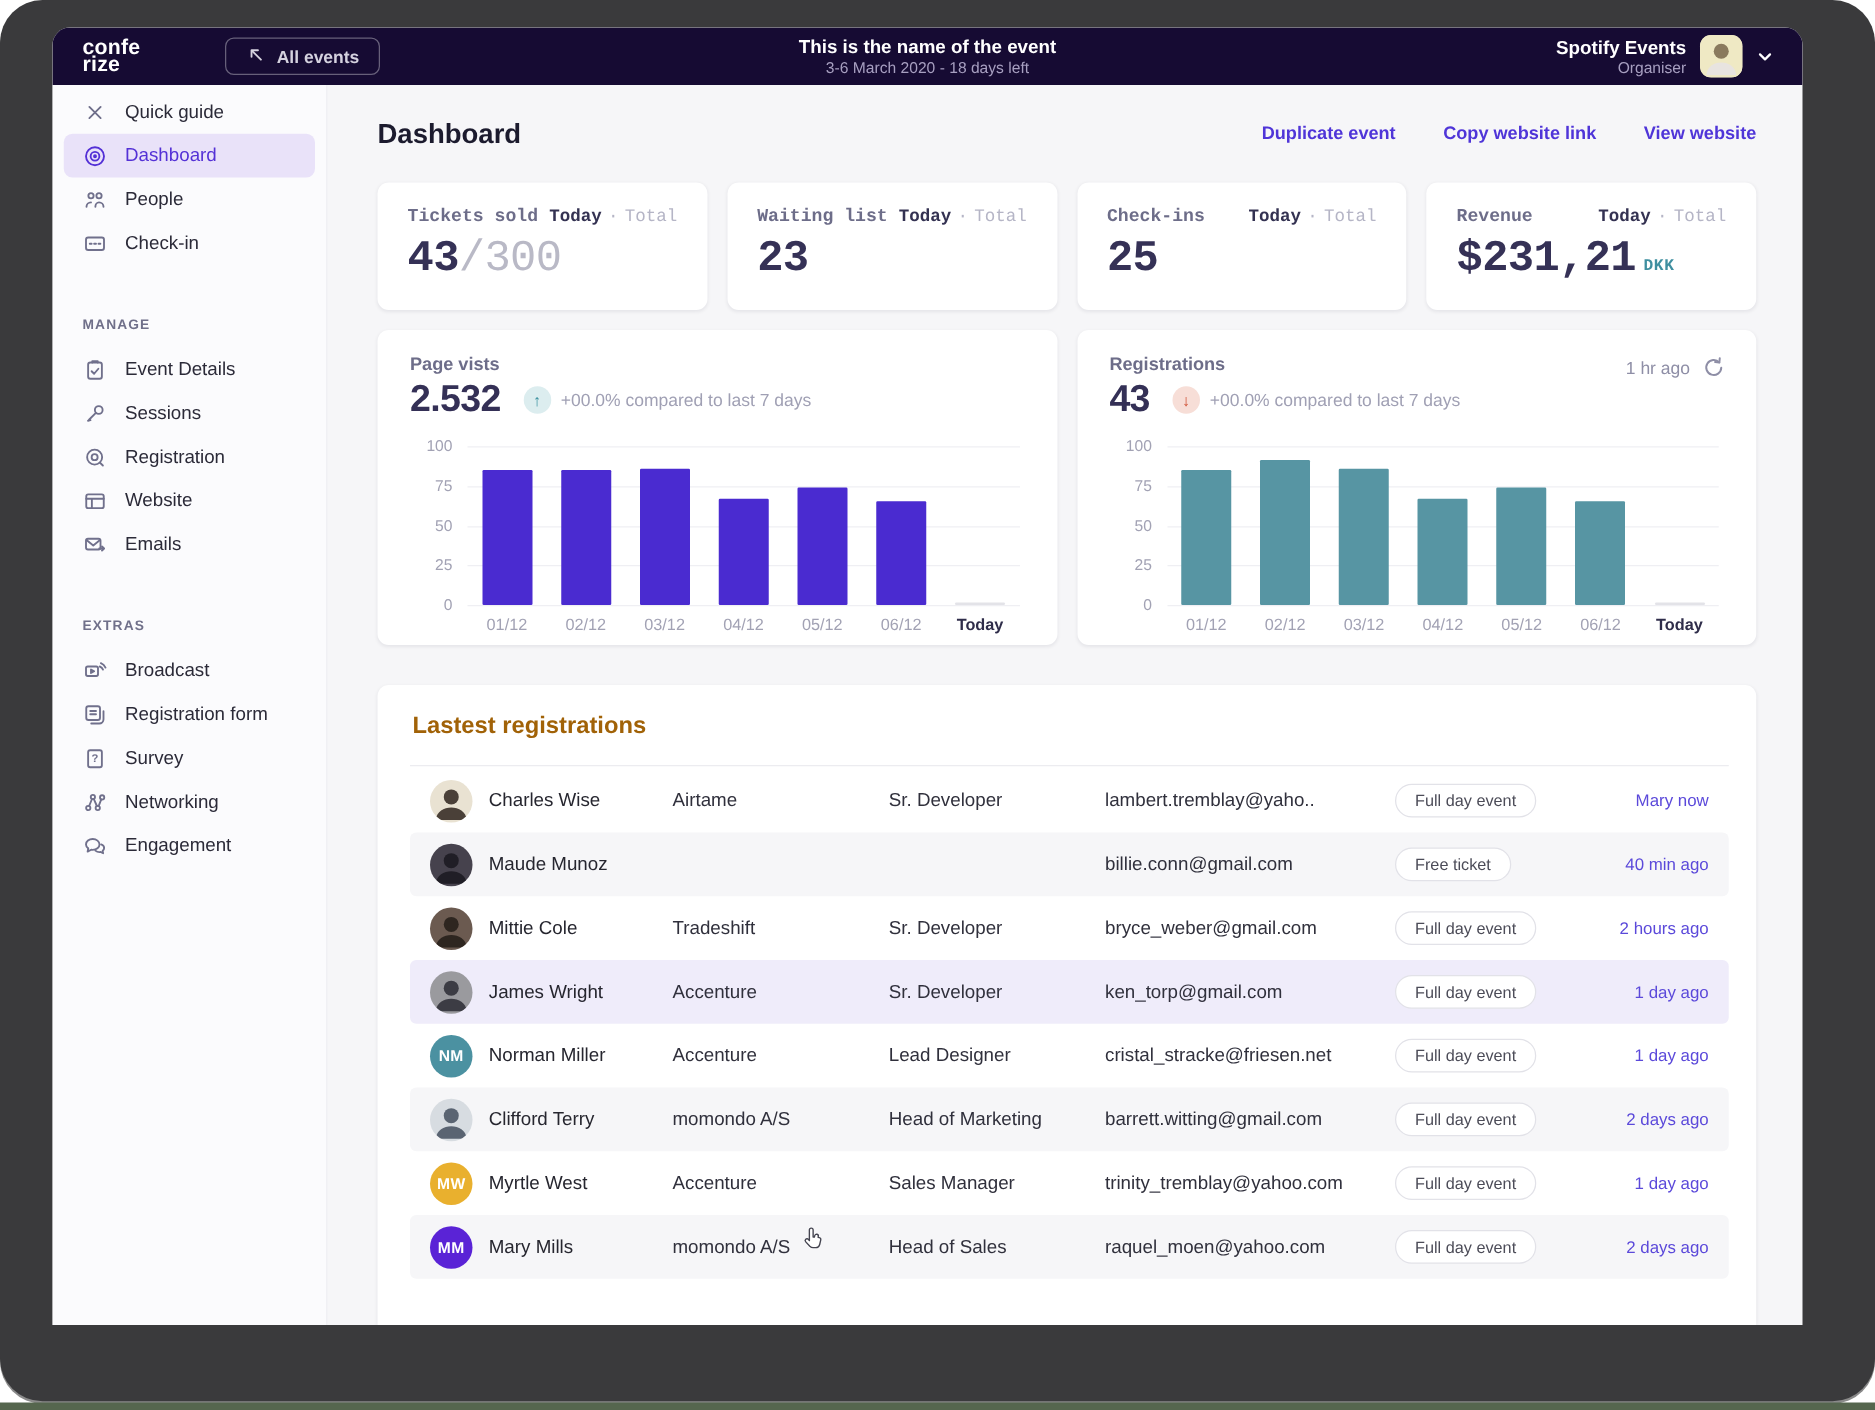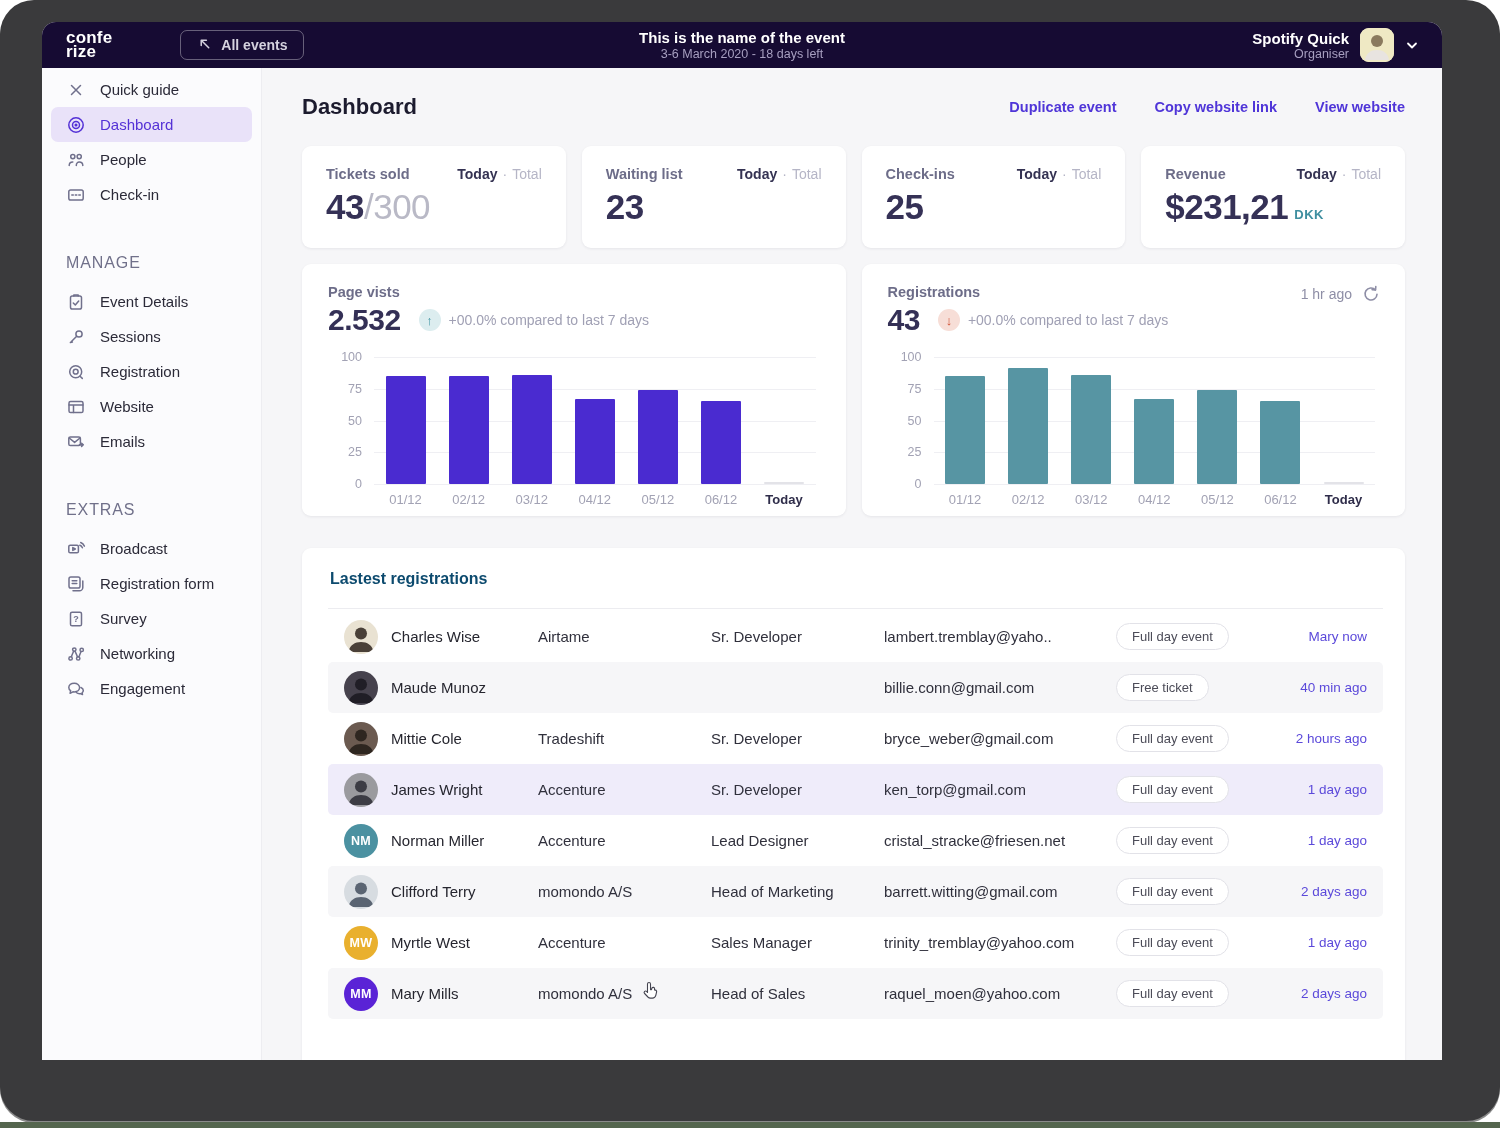--- a/index.html
+++ b/index.html
@@ -26,32 +26,32 @@
 
   
   .app-body { display:flex; height:992px; }
 
   
   .sidebar { width:220px; background:#fbfbfd; border-right:1px solid #ededf1; padding-top:4px; flex:none; }
   .side-item { display:flex; align-items:center; gap:14px; height:35px; margin:0 9px; padding:0 15px; border-radius:7px; font-size:15px; color:#2b2a38; cursor:pointer; }
   .side-item .sicon { display:flex; color:#70708c; flex:none; }
   .side-item.active { background:#e9e2f9; color:#5431d6; font-weight:500; }
   .side-item.active .sicon { color:#5431d6; }
-  .side-title { margin:42px 24px 12px; font-size:16px; font-weight:400; letter-spacing:.9px; color:#70708a; }
+  .side-title { margin:42px 24px 12px; font-size:11px; font-weight:700; letter-spacing:.9px; color:#70708a; }
   .side-group + .side-group .side-title { margin-top:42px; }
 
   
   .main { flex:1; padding:26px 37px 0 40px; overflow:hidden; }
   .page-head { display:flex; align-items:center; justify-content:space-between; margin-bottom:26px; }
   .page-title { font-size:22px; font-weight:700; color:#1c1b2e; }
   .actions { display:flex; gap:38px; }
   .action-link { font-size:14.5px; font-weight:600; color:#4f35d8; cursor:pointer; text-decoration:none; }
 
   
-  .stats-row { display:grid; grid-template-columns:repeat(4,1fr); gap:16px; }
+  .stats-row { display:grid; grid-template-columns:repeat(4,1fr); gap:16px;font-family:Liberation Mono, monospace; }
   .card { background:#fff; border-radius:9px; box-shadow:0 1px 3px rgba(20,20,43,.07); }
   .stat-card { height:102px; padding:20px 24px 0; }
   .stat-top { display:flex; justify-content:space-between; align-items:baseline; }
   .stat-label { font-size:14.5px; font-weight:700; color:#6d6d89; }
   .stat-toggle { font-size:14px; color:#b5b5c6; }
   .stat-toggle .t-active { color:#343252; font-weight:600; cursor:pointer; }
   .stat-toggle .t-dot { margin:0 5px; }
   .stat-toggle .t-inactive { cursor:pointer; }
   .stat-value { margin-top:5px; font-size:35px; font-weight:600; color:#353156; letter-spacing:-.5px; }
   .stat-suffix { color:#b9b9c6; font-weight:500; }
@@ -75,21 +75,21 @@
   .ytick { position:absolute; left:-46px; width:34px; text-align:right; font-size:12.5px; color:#a2a2b4; transform:translateY(-7px); }
   .bars { position:absolute; left:0; right:0; bottom:0; top:0; display:flex; align-items:flex-end; }
   .bar-slot { flex:1; display:flex; justify-content:center; }
   .bar { width:40px; border-radius:1px; }
   .xlabels { display:flex; margin:8px 4px 0 46px; }
   .xlabel { flex:1; text-align:center; font-size:13px; color:#a2a2b4; }
   .xlabel.today { color:#2f2d4a; font-weight:700; }
 
   
   .table-card { margin-top:32px; padding-top:22px; min-height:520px; }
-  .table-title { font-size:16px; font-weight:700; color:#0c4a6e; padding:0 28px 20px 28px; }
+  .table-title { font-size:19px; font-weight:700; color:#a16207; padding:0 28px 20px 28px; }
   .rows-divider { height:1px; background:#ececf0; margin:0 22px 0 26px; }
   .rows { margin:2px 22px 0 26px; }
   .trow { display:flex; align-items:center; height:51px; padding:0 16px; border-radius:5px; cursor:pointer; }
   .trow.stripe { background:#f6f6f8; }
   .trow.selected { background:#efecfa; }
   .avatar { width:34px; height:34px; border-radius:50%; overflow:hidden; flex:none; margin-right:13px; display:flex; align-items:center; justify-content:center; }
   .avatar.initials { color:#fff; font-size:12.5px; font-weight:700; letter-spacing:.3px; }
   .c-name { width:147px; font-size:15px; color:#26262f; }
   .c-company { width:173px; font-size:15px; color:#30303c; }
   .c-role { width:173px; font-size:15px; color:#30303c; }
@@ -121,21 +121,21 @@
           </svg>
       </span>
       <span>All events</span>
     </button>
     <div class="event-head">
       <div class="event-title">This is the name of the event</div>
       <div class="event-sub">3-6 March 2020 - 18 days left</div>
     </div>
     <div class="top-right">
       <div class="org">
-        <div class="org-name">Spotify Quick</div>
+        <div class="org-name">Spotify Events</div>
         <div class="org-role">Organiser</div>
       </div>
       <div class="top-avatar">
         <svg width="34" height="34" viewBox="0 0 34 34">
             <rect width="34" height="34" fill="#efe9c4"></rect>
             <circle cx="17" cy="13" r="6" fill="#8a7a5e"></circle>
             <path d="M5 32c1-7 6-10 12-10s11 3 12 10z" fill="#e8e4e0"></path>
           </svg>
       </div>
       <span class="chev">

